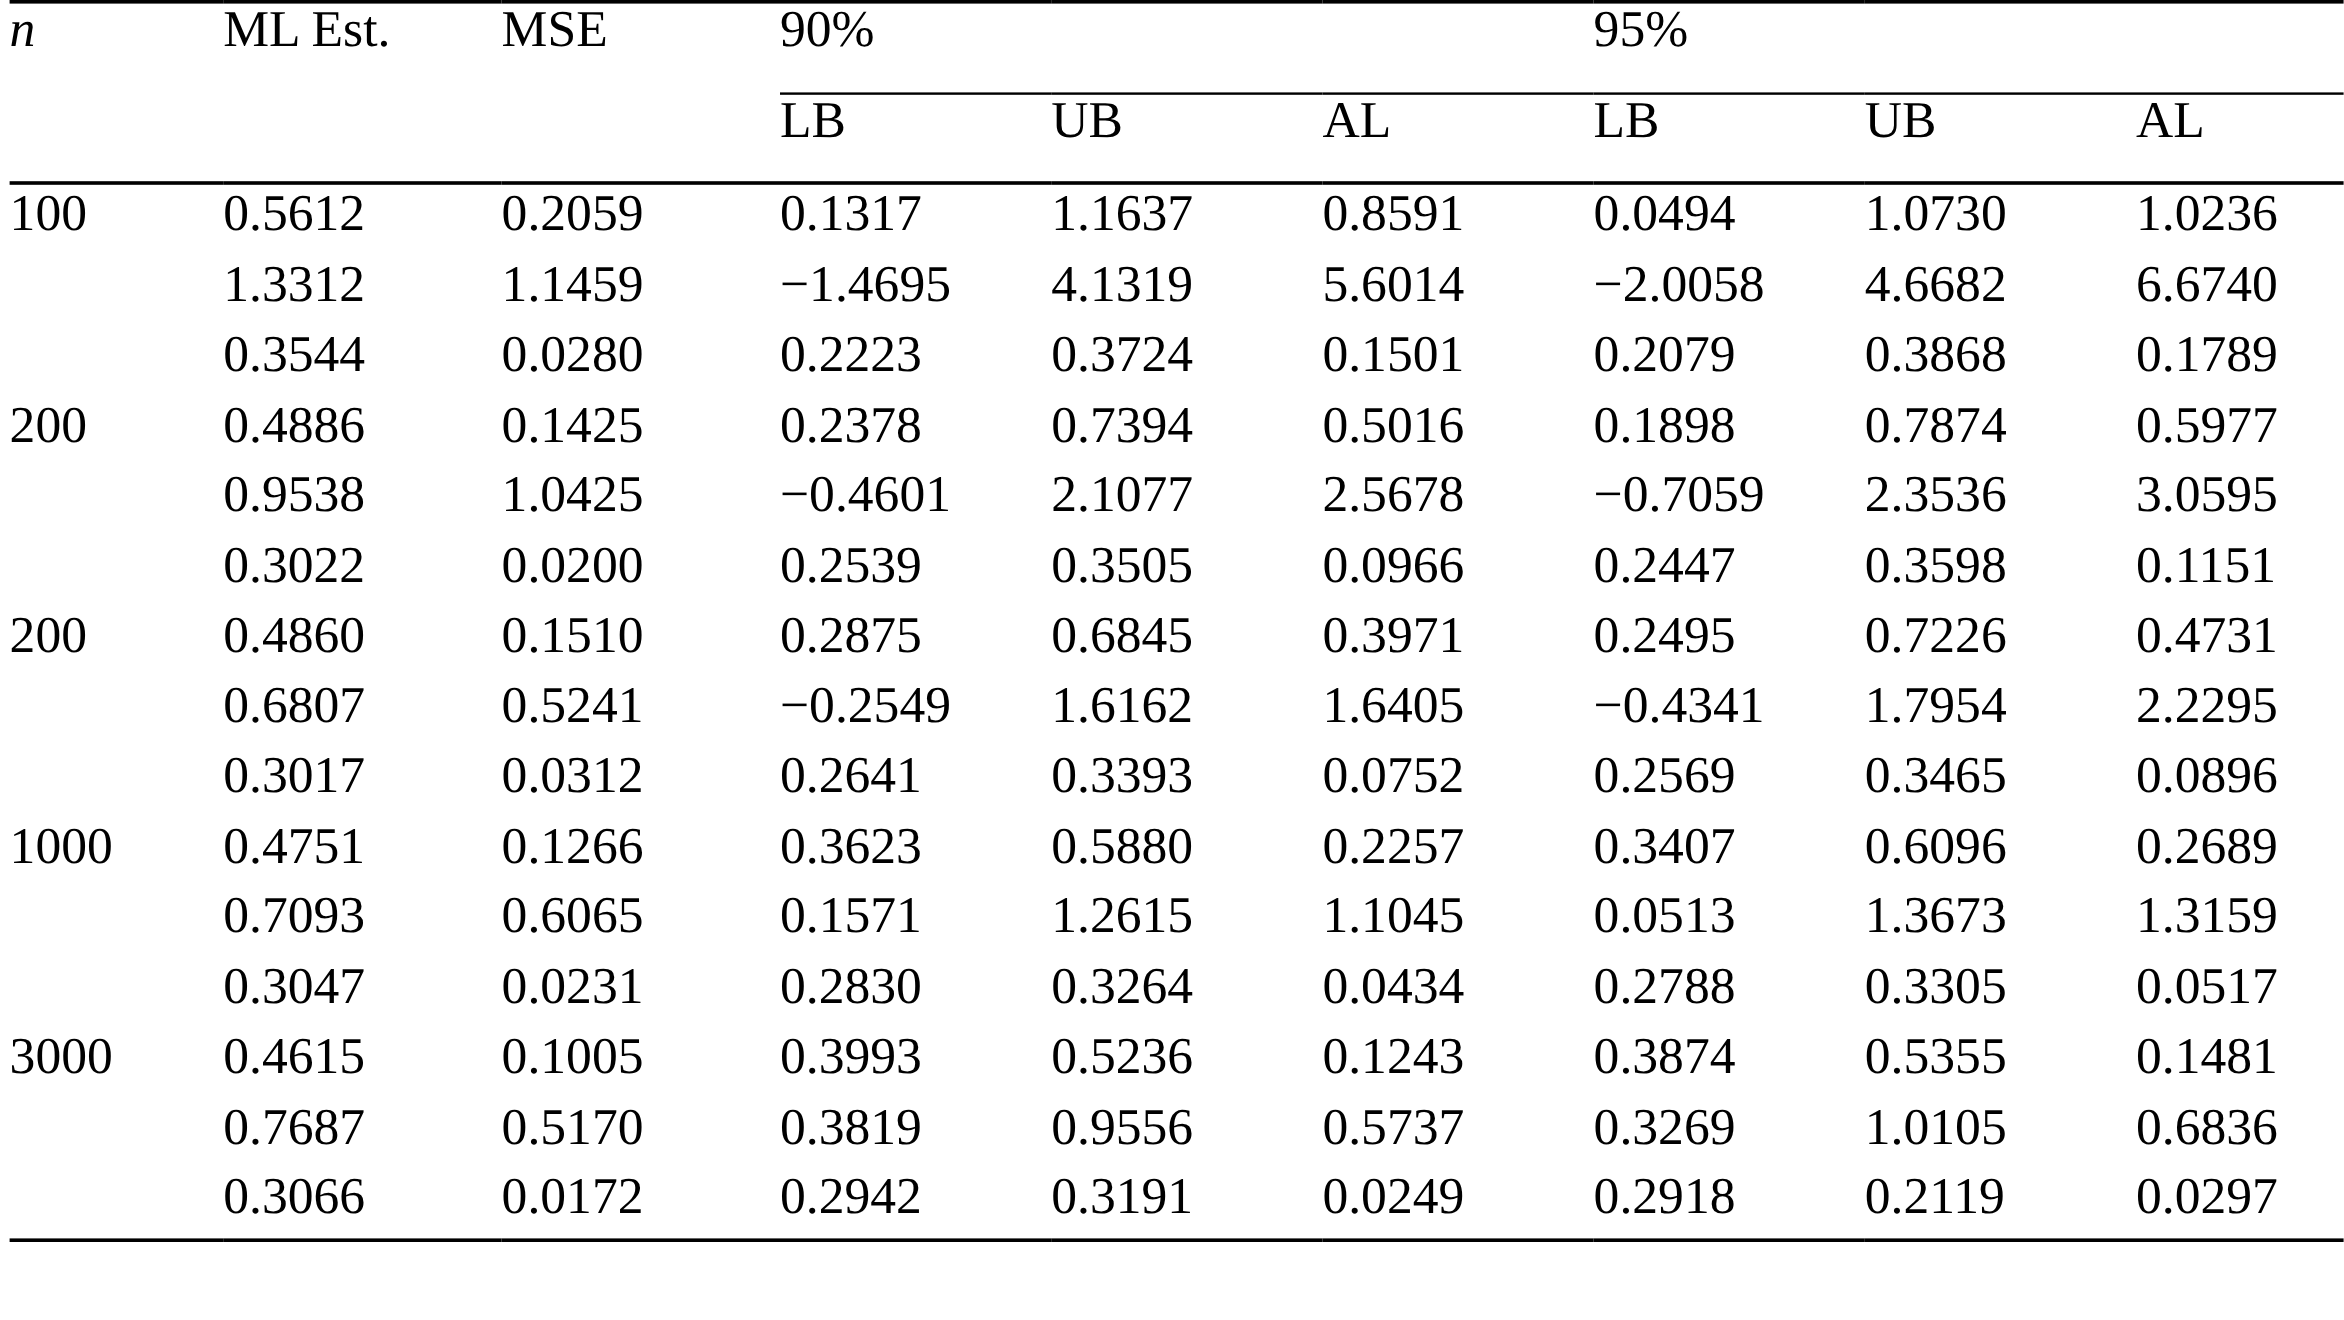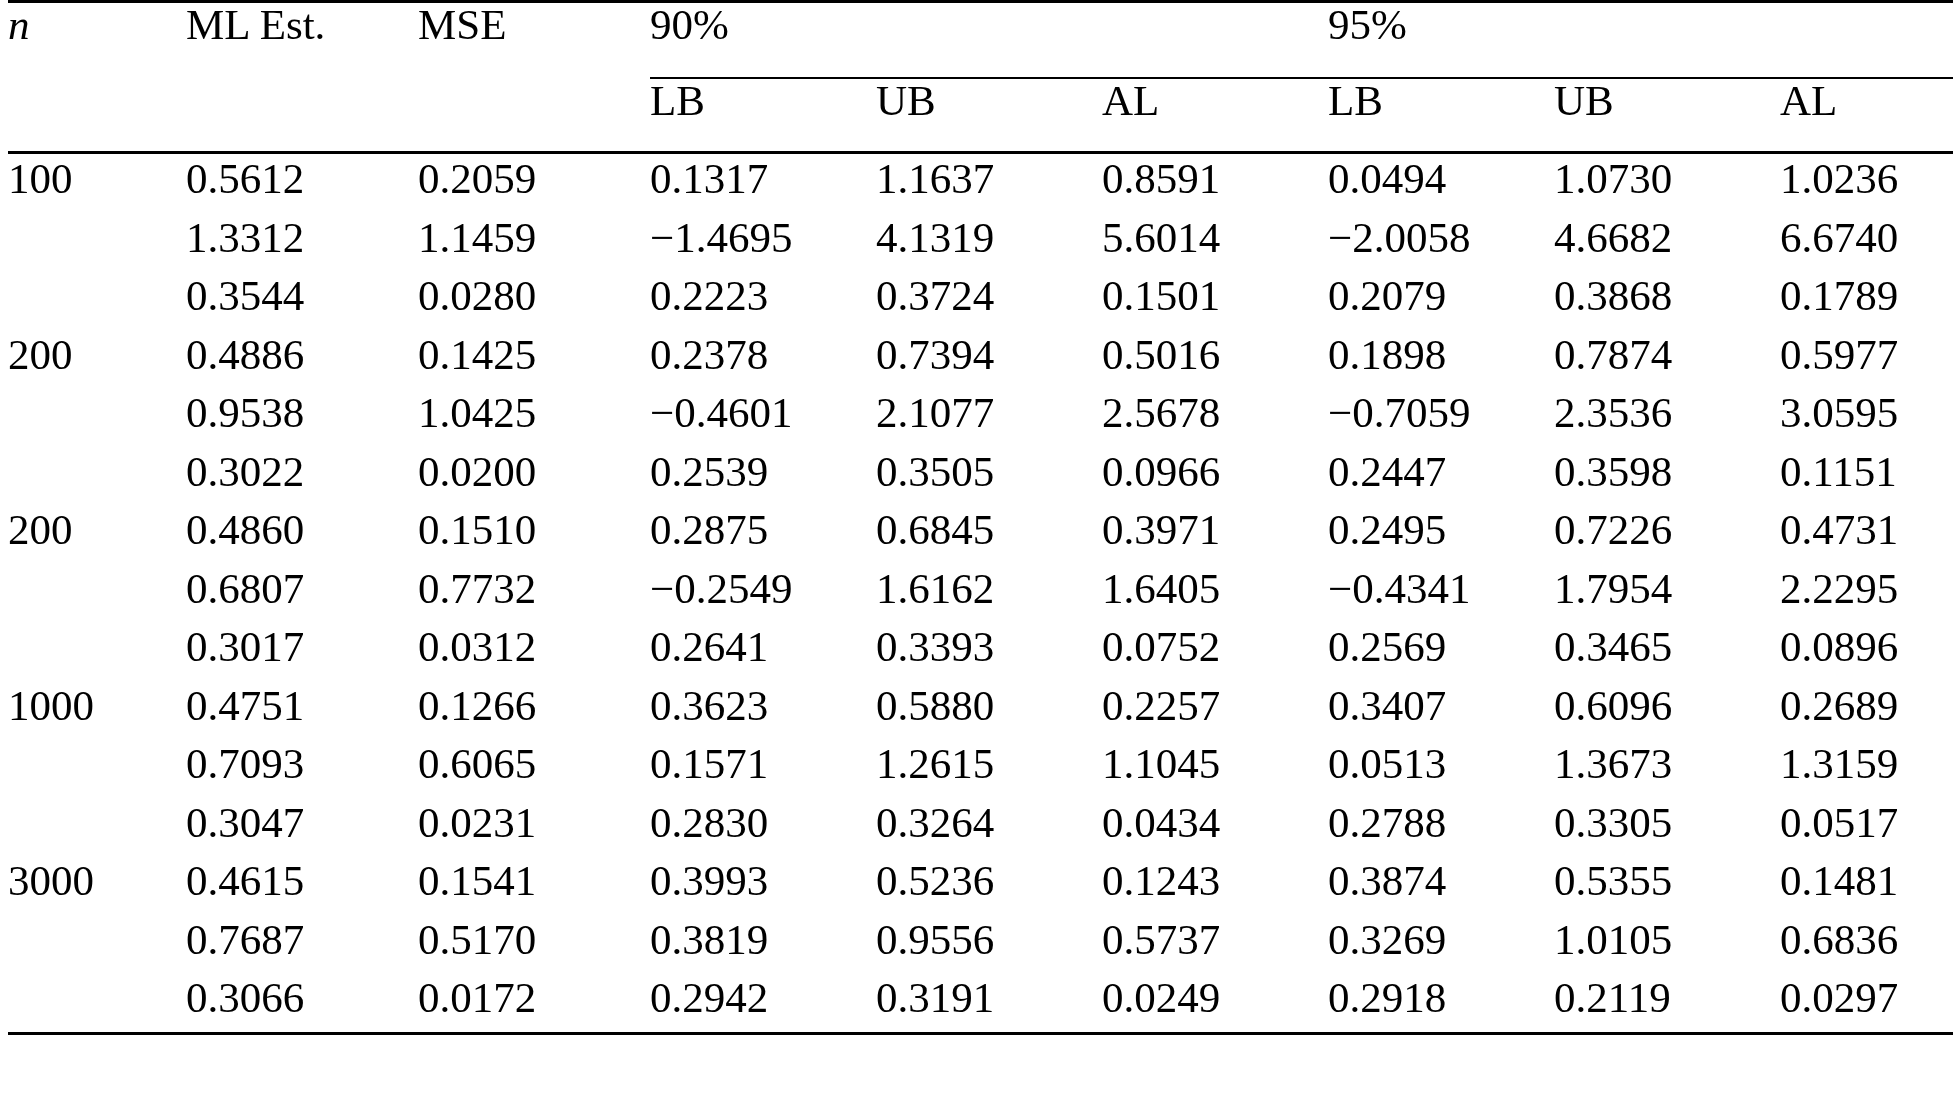--- a/index.html
+++ b/index.html
@@ -220,21 +220,21 @@
           <td class="num">0.2875</td>
           <td class="num">0.6845</td>
           <td class="num">0.3971</td>
           <td class="num">0.2495</td>
           <td class="num">0.7226</td>
           <td class="num">0.4731</td>
         </tr>
         <tr class="data">
           <td class="grp-label"></td>
           <td class="num">0.6807</td>
-          <td class="num">0.7732</td>
+          <td class="num">0.5241</td>
           <td class="num">−0.2549</td>
           <td class="num">1.6162</td>
           <td class="num">1.6405</td>
           <td class="num">−0.4341</td>
           <td class="num">1.7954</td>
           <td class="num">2.2295</td>
         </tr>
         <tr class="data">
           <td class="grp-label"></td>
           <td class="num">0.3017</td>
@@ -275,21 +275,21 @@
           <td class="num">0.2830</td>
           <td class="num">0.3264</td>
           <td class="num">0.0434</td>
           <td class="num">0.2788</td>
           <td class="num">0.3305</td>
           <td class="num">0.0517</td>
         </tr>
         <tr class="data">
           <td class="grp-label">3000</td>
           <td class="num">0.4615</td>
-          <td class="num">0.1541</td>
+          <td class="num">0.1005</td>
           <td class="num">0.3993</td>
           <td class="num">0.5236</td>
           <td class="num">0.1243</td>
           <td class="num">0.3874</td>
           <td class="num">0.5355</td>
           <td class="num">0.1481</td>
         </tr>
         <tr class="data">
           <td class="grp-label"></td>
           <td class="num">0.7687</td>

